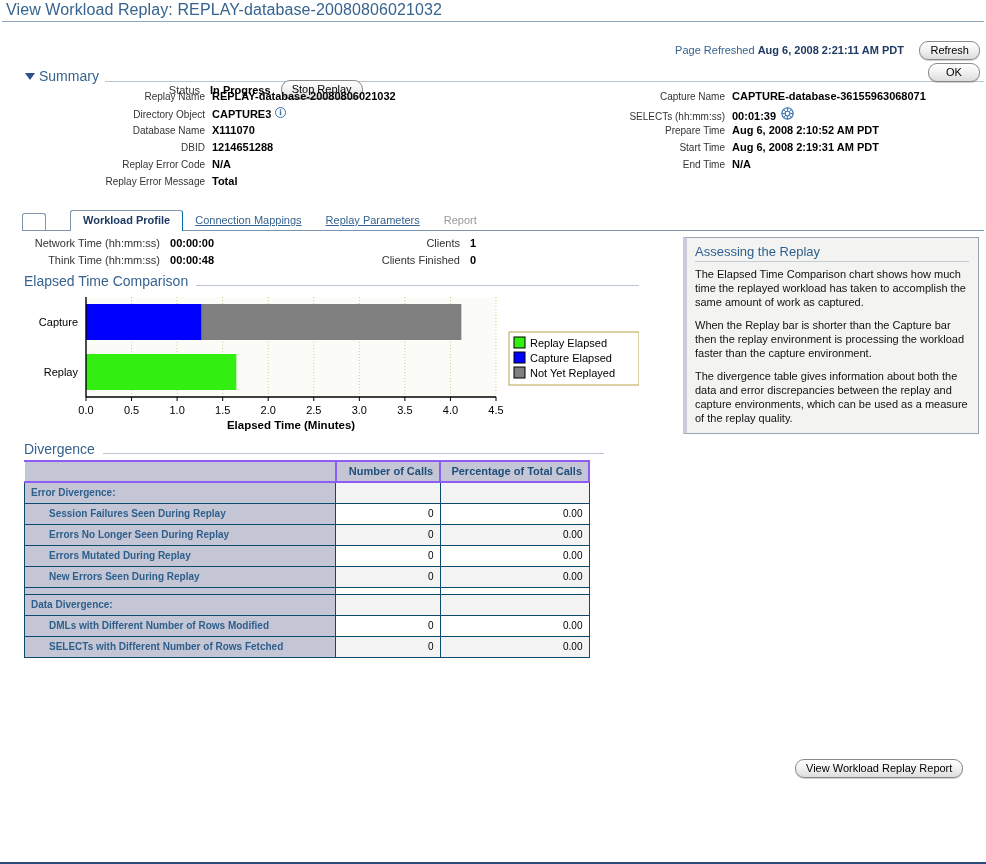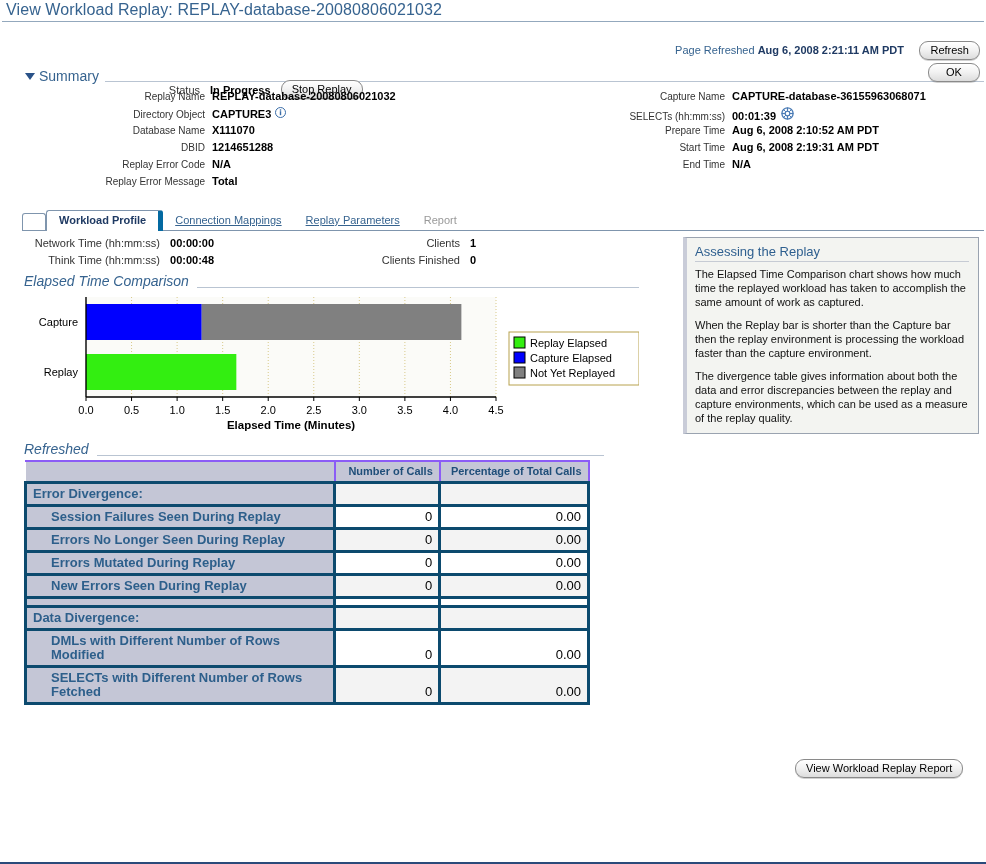--- a/index.html
+++ b/index.html
@@ -200,27 +200,28 @@
   .tab {
     padding: 2px 12px 3px 12px;
     font-size: 11px;
     white-space: nowrap;
     line-height: 14px;
   }
   .tab.active {
     font-weight: bold;
     color: #1f3a63;
     border-left: 1px solid #7f95ad;
-    border-right: 5px solid #0369a1;
+    border-right: 1px solid #0369a1;
     border-top: 1px solid #7f95ad;
     border-radius: 3px 3px 0 0;
     background: #ffffff;
     position: relative;
     top: 1px;
     padding-bottom: 4px;
+    margin-left: 24px;
   }
   .tab.link {
     color: #36638f;
     text-decoration: underline;
     cursor: pointer;
   }
   .tab.disabled {
     color: #999999;
   }
 
@@ -255,23 +256,22 @@
   }
 
   
   .chart-block {
     margin-left: 24px;
     margin-right: 0;
     width: 615px;
   }
   .sub-head {
     display: flex;
-    align-items: center;
+    align-items: flex-start;
     margin-bottom: 2px;
-    font-style: italic;
   }
   .sub-head .sub-title {
     font-size: 14px;
     color: #36638f;
     white-space: nowrap;
   }
   .sub-head .rule {
     flex: 1 1 auto;
     border-bottom: 1px solid #b9c4d2;
     margin-left: 8px;
@@ -303,24 +303,24 @@
     vertical-align: bottom;
     padding: 3px 6px 3px 6px;
     border: 2px solid #8b5cf6;
     border-left: 1px solid #ffffff;
     line-height: 13px;
   }
   table.div-table th.blank {
     width: 312px;
   }
   table.div-table td {
-    border: 3px solid #0c4a6e;
+    border: 1px solid #0c4a6e;
     padding: 3px 6px;
     vertical-align: bottom;
-    font-size: 13px;
+    font-size: 10px;
     line-height: 14px;
   }
   td.lbl {
     background: #c4c6d6;
     color: #2d5f8b;
     font-weight: bold;
     width: 312px;
   }
   td.lbl.group { padding-left: 6px; }
   td.lbl.item { padding-left: 24px; text-indent: 0; }
@@ -570,21 +570,21 @@
             <rect x="490" y="61" width="11" height="11" fill="#0000ff" stroke="#000" stroke-width="1"></rect>
             <text x="506" y="71" font-family="&quot;Liberation Sans&quot;, sans-serif" font-size="11" fill="#000">Capture Elapsed</text>
             <rect x="490" y="76" width="11" height="11" fill="#808080" stroke="#000" stroke-width="1"></rect>
             <text x="506" y="86" font-family="&quot;Liberation Sans&quot;, sans-serif" font-size="11" fill="#000">Not Yet Replayed</text>
           </svg>
       </div>
     </div>
 
     <div class="divergence-block">
       <div class="sub-head">
-        <span class="sub-title">Refreshed</span>
+        <span class="sub-title">Divergence</span>
         <span class="rule"></span>
       </div>
       <table class="div-table">
         <thead>
           <tr>
             <th class="blank"></th>
             <th>Number of Calls</th>
             <th>Percentage of Total Calls</th>
           </tr>
         </thead>

